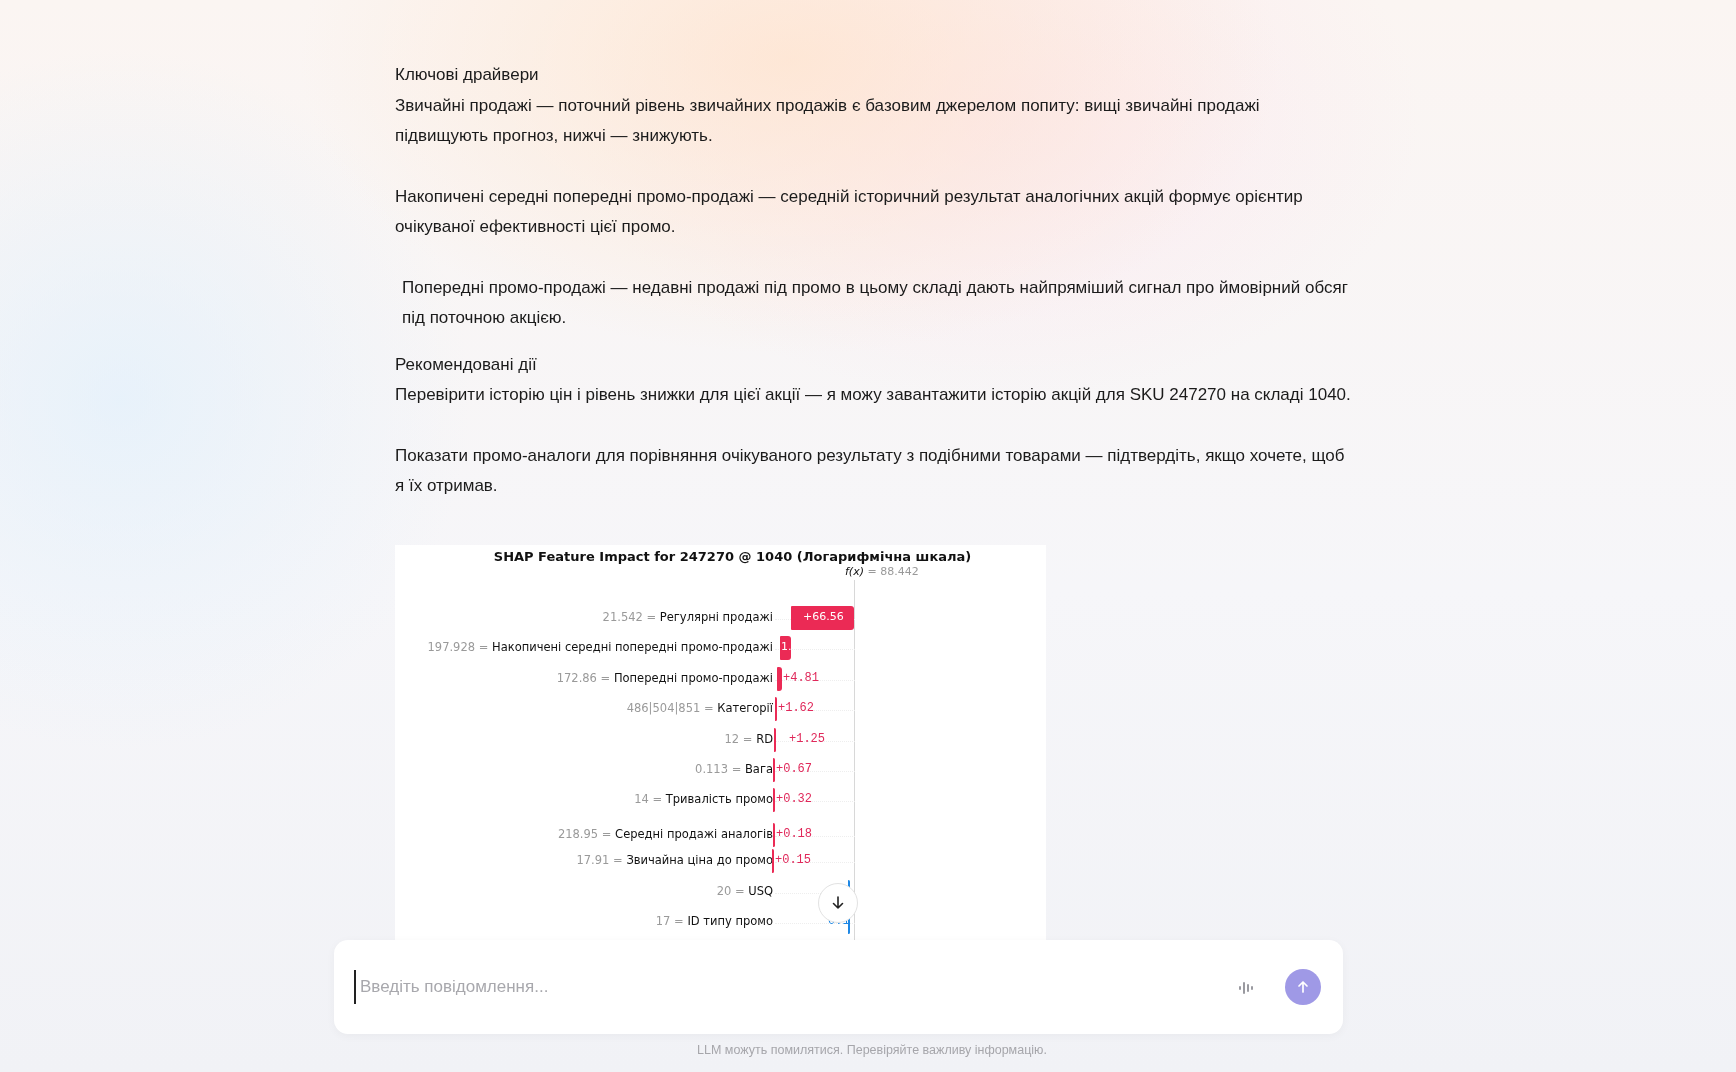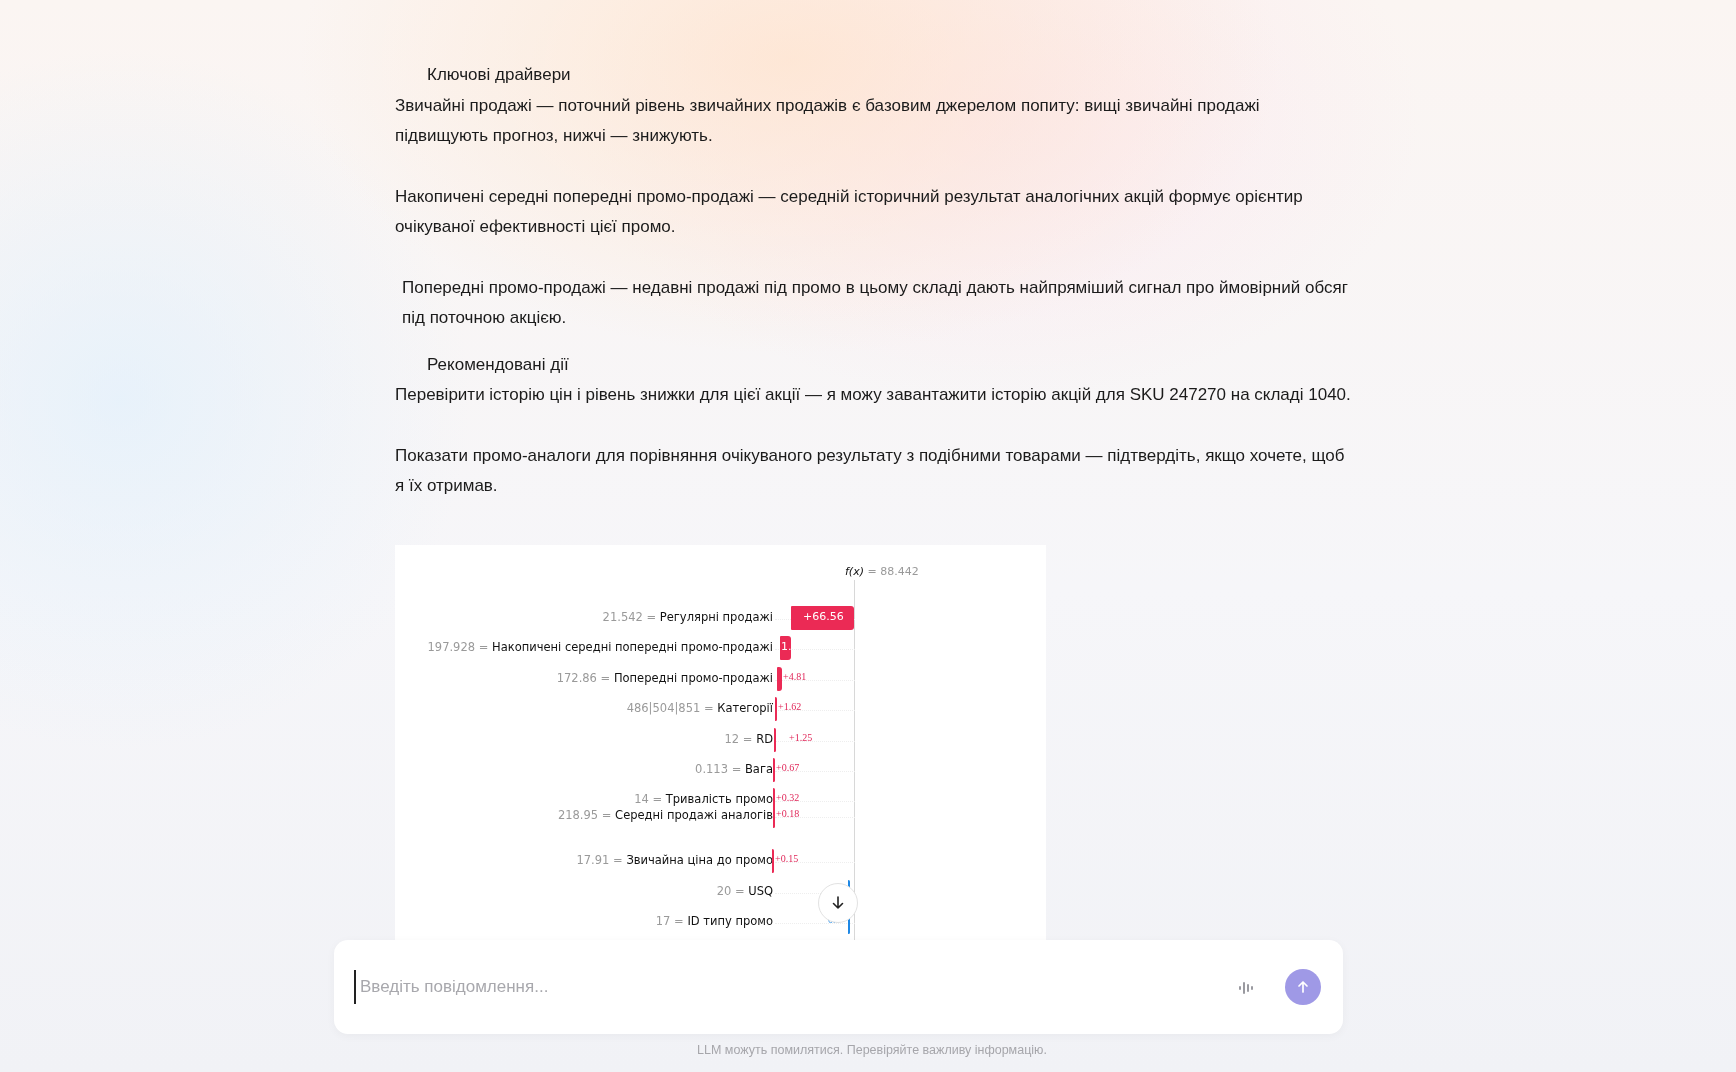--- a/index.html
+++ b/index.html
@@ -16,21 +16,21 @@
     }
     .content {
       position: absolute;
       left: 395px;
       top: 60px;
       width: 960px;
       font-size: 17px;
       line-height: 30.5px;
       color: #1b1b1b;
     }
-    .heading { margin-bottom: 0; margin-left: 32px; }
+    .heading { margin-bottom: 0; }
     .para { margin-bottom: 30px; }
     .para.tight { margin-bottom: 16px; margin-left: 7px; }
     .para.last { margin-bottom: 16px; }
 
     .chart-card {
       position: absolute;
       left: 395px;
       top: 545px;
       width: 651px;
       height: 395px;
@@ -102,22 +102,22 @@
       position: absolute;
       top: 4px;
       font-family: "DejaVu Sans", sans-serif;
       font-size: 11px;
       color: #fff;
       white-space: nowrap;
     }
     .bar-outlabel {
       position: absolute;
       top: 4px;
-      font-family: Liberation Serif, serif;
-      font-size: 10px;
+      font-family: Liberation Mono, monospace;
+      font-size: 12px;
       white-space: nowrap;
     }
     .bar-outlabel.pos { color: #e0285a; }
     .bar-outlabel.neg { color: #1e88e5; }
 
     .scroll-down {
       position: absolute;
       left: 818px;
       top: 883px;
       width: 40px;
@@ -195,20 +195,21 @@
   <div class="heading">Ключові драйвери</div>
   <p class="para">Звичайні продажі — поточний рівень звичайних продажів є базовим джерелом попиту: вищі звичайні продажі підвищують прогноз, нижчі — знижують.</p>
   <p class="para">Накопичені середні попередні промо-продажі — середній історичний результат аналогічних акцій формує орієнтир очікуваної ефективності цієї промо.</p>
   <p class="para tight">Попередні промо-продажі — недавні продажі під промо в цьому складі дають найпряміший сигнал про ймовірний обсяг під поточною акцією.</p>
   <div class="heading">Рекомендовані дії</div>
   <p class="para">Перевірити історію цін і рівень знижки для цієї акції — я можу завантажити історію акцій для SKU 247270 на складі 1040.</p>
   <p class="para last">Показати промо-аналоги для порівняння очікуваного результату з подібними товарами — підтвердіть, якщо хочете, щоб я їх отримав.</p>
 </div>
 
 <div class="chart-card">
+  <div class="chart-title">SHAP Feature Impact for 247270 @ 1040 (Логарифмічна шкала)</div>
   <div class="fx">
     <i>f(x)</i>
     <span>= 88.442</span>
   </div>
   <div class="fx-axis"></div>
   <div id="rows">
       <div class="row" style="top: 61px;">
         <div class="row-label"><span class="val">21.542</span><span class="eq"> = </span><span class="name">Регулярні продажі</span></div>
         <div class="row-dots"></div>
         <div class="bar pos" style="left: 396px; width: 63px;"></div>
@@ -243,21 +244,21 @@
         <div class="row-dots"></div>
         <div class="bar pos" style="left: 378px; width: 2px;"></div>
         <span class="bar-outlabel pos" style="left: 381px;">+0.67</span>
       </div>
       <div class="row" style="top: 243.4px;">
         <div class="row-label"><span class="val">14</span><span class="eq"> = </span><span class="name">Тривалість промо</span></div>
         <div class="row-dots"></div>
         <div class="bar pos" style="left: 378px; width: 2px;"></div>
         <span class="bar-outlabel pos" style="left: 381px;">+0.32</span>
       </div>
-      <div class="row" style="top: 259px;">
+      <div class="row" style="top: 278px;">
         <div class="row-label"><span class="val">218.95</span><span class="eq"> = </span><span class="name">Середні продажі аналогів</span></div>
         <div class="row-dots"></div>
         <div class="bar pos" style="left: 378px; width: 2px;"></div>
         <span class="bar-outlabel pos" style="left: 381px;">+0.18</span>
       </div>
       <div class="row" style="top: 304.2px;">
         <div class="row-label"><span class="val">17.91</span><span class="eq"> = </span><span class="name">Звичайна ціна до промо</span></div>
         <div class="row-dots"></div>
         <div class="bar pos" style="left: 377px; width: 2px;"></div>
         <span class="bar-outlabel pos" style="left: 380px;">+0.15</span>

